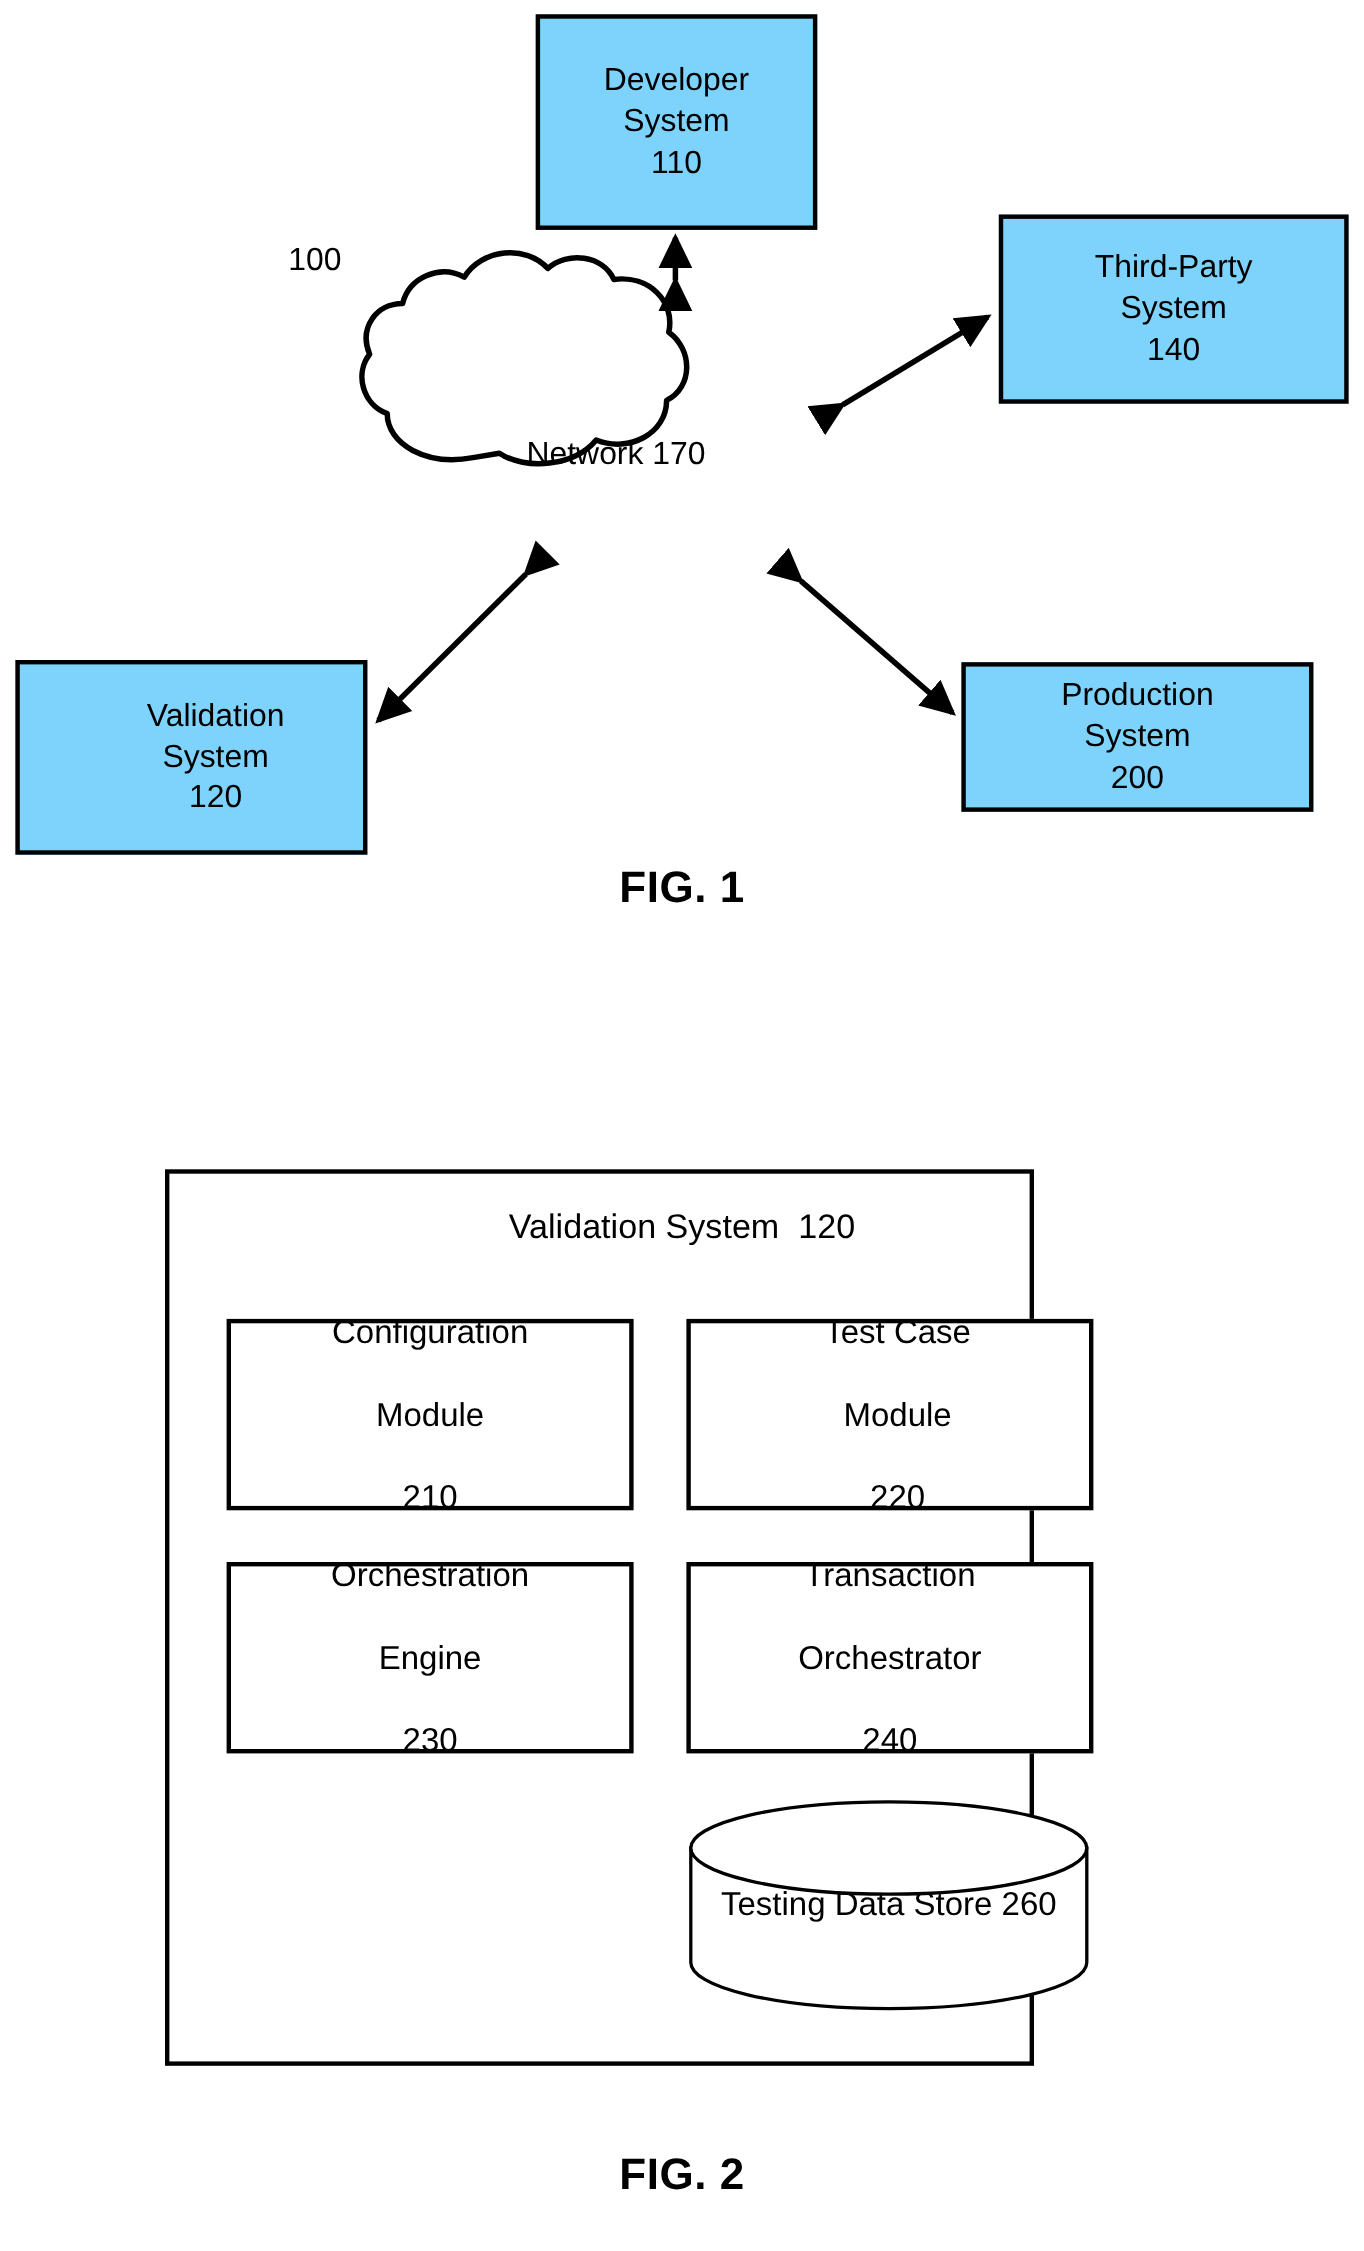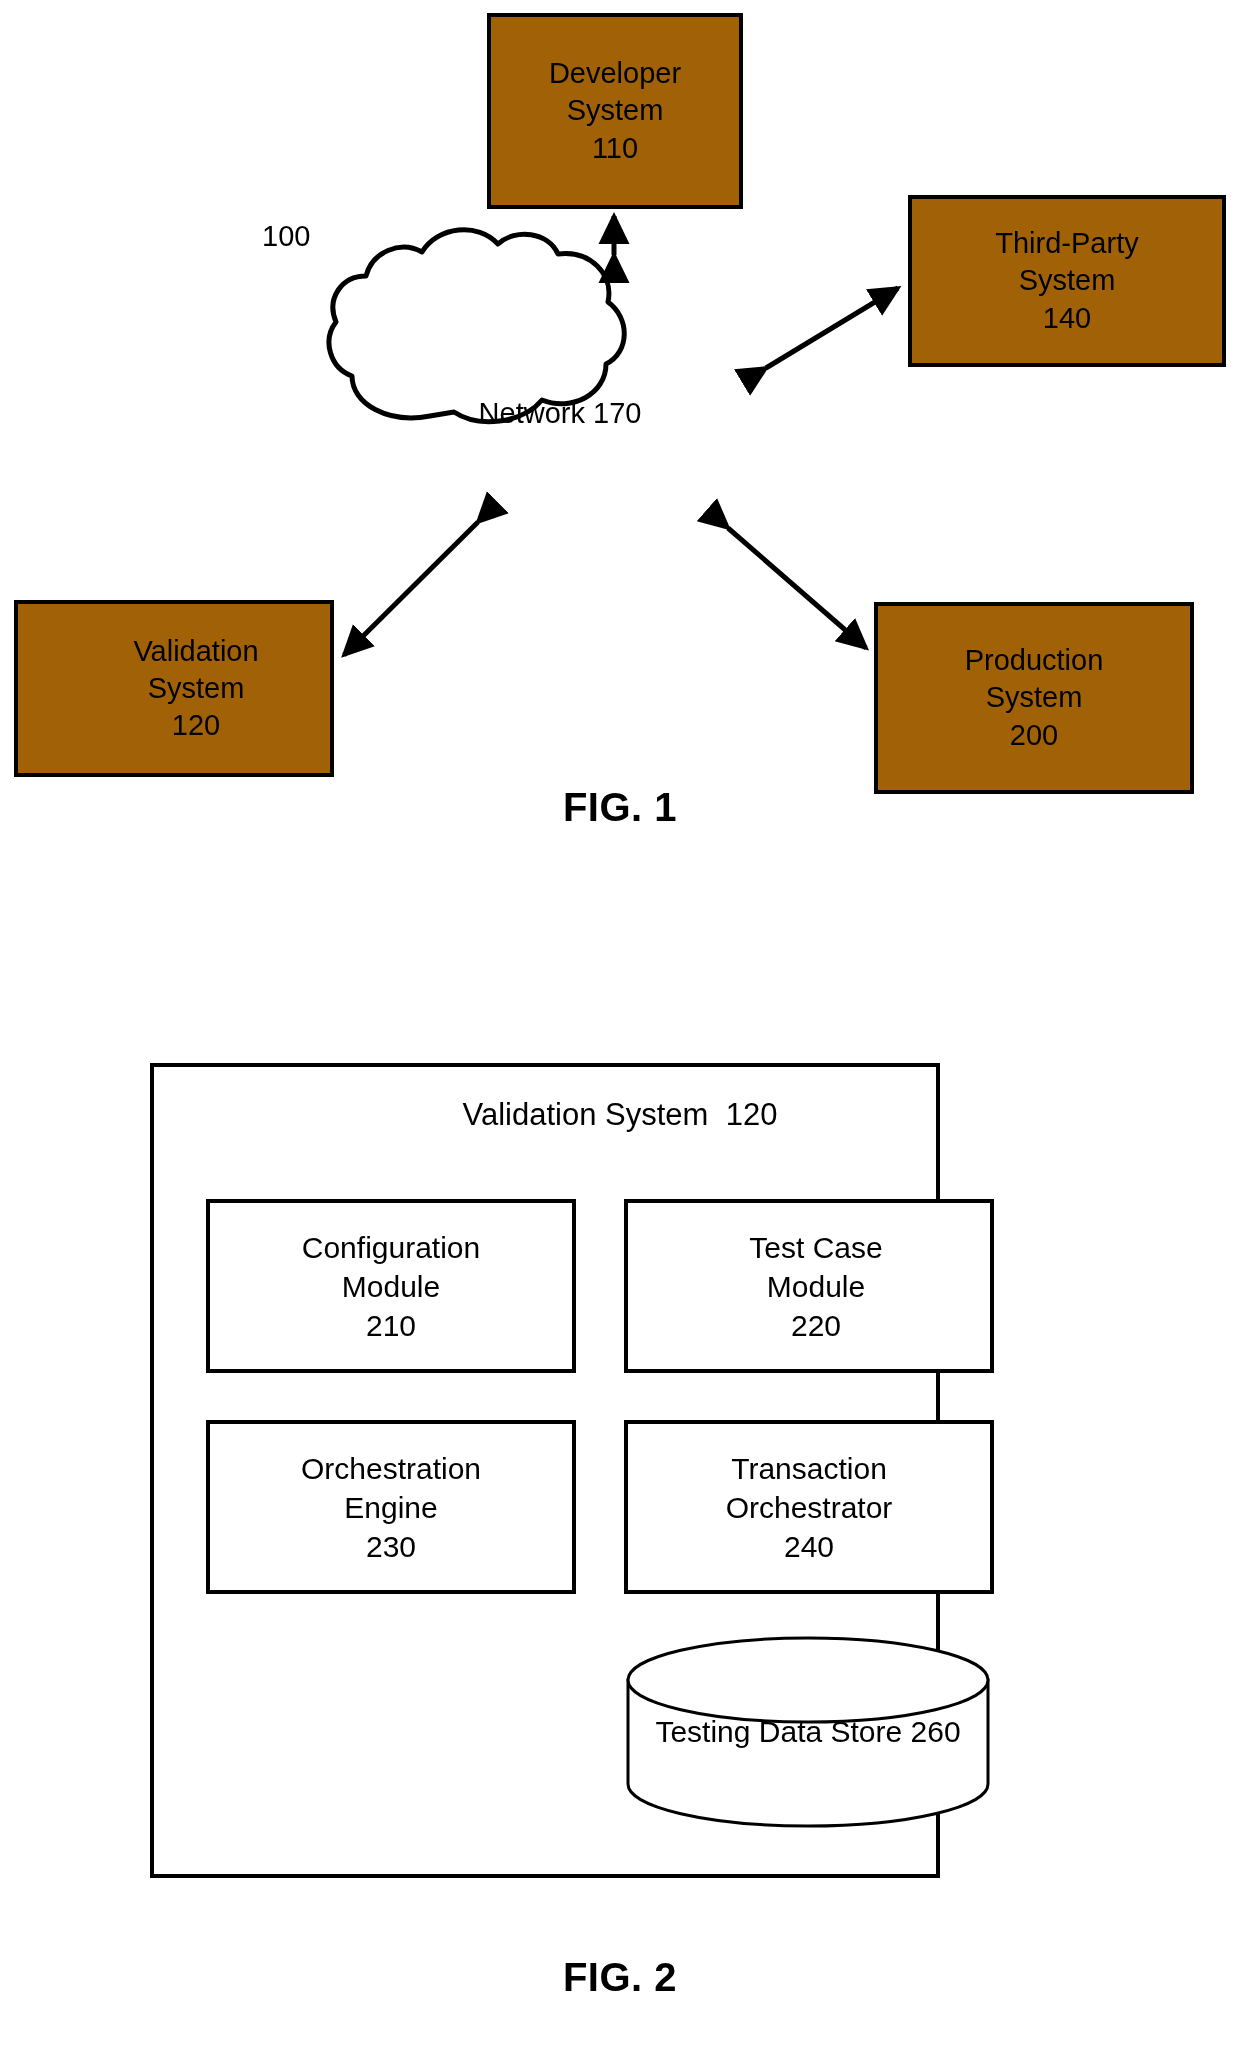--- a/index.html
+++ b/index.html
@@ -23,21 +23,21 @@
     top: 0;
     width: 1240px;
     height: 2046px;
   }
 
   
   .node {
     position: absolute;
     box-sizing: border-box;
     border: 4px solid #000;
-    background: #a16207;
+    background: #7dd3fc;
     display: flex;
     flex-direction: column;
     align-items: center;
     justify-content: center;
     text-align: center;
     line-height: 1.28;
   }
   .node .line {
     display: block;
     white-space: nowrap;
@@ -55,21 +55,21 @@
   #fig1-third {
     left: 908px; top: 195px; width: 318px; height: 172px;
     font-size: 29px;
   }
   #fig1-validation {
     left: 14px;  top: 600px; width: 320px; height: 177px;
     font-size: 29px;
     padding-left: 44px;
   }
   #fig1-production {
-    left: 874px; top: 602px; width: 320px; height: 192px;
+    left: 874px; top: 602px; width: 320px; height: 136px;
     font-size: 29px;
   }
 
   #fig1-cloud-label {
     position: absolute;
     left: 470px;
     top: 395px;
     width: 180px;
     text-align: center;
     font-size: 29px;
@@ -120,20 +120,21 @@
     box-sizing: border-box;
     border: 4px solid #000;
     background: #fff;
     display: flex;
     flex-direction: column;
     align-items: center;
     justify-content: center;
     text-align: center;
     font-size: 30px;
     line-height: 1.3;
+    gap: 36px;
   }
   #mod-210 { left: 206px; top: 1199px; width: 370px; height: 174px; }
   #mod-220 { left: 624px; top: 1199px; width: 370px; height: 174px; padding-left: 14px; }
   #mod-230 { left: 206px; top: 1420px; width: 370px; height: 174px; }
   #mod-240 { left: 624px; top: 1420px; width: 370px; height: 174px; }
   #mod-250 { left: 206px; top: 1638px; width: 370px; height: 186px; }
 
   
   #datastore {
     position: absolute;

